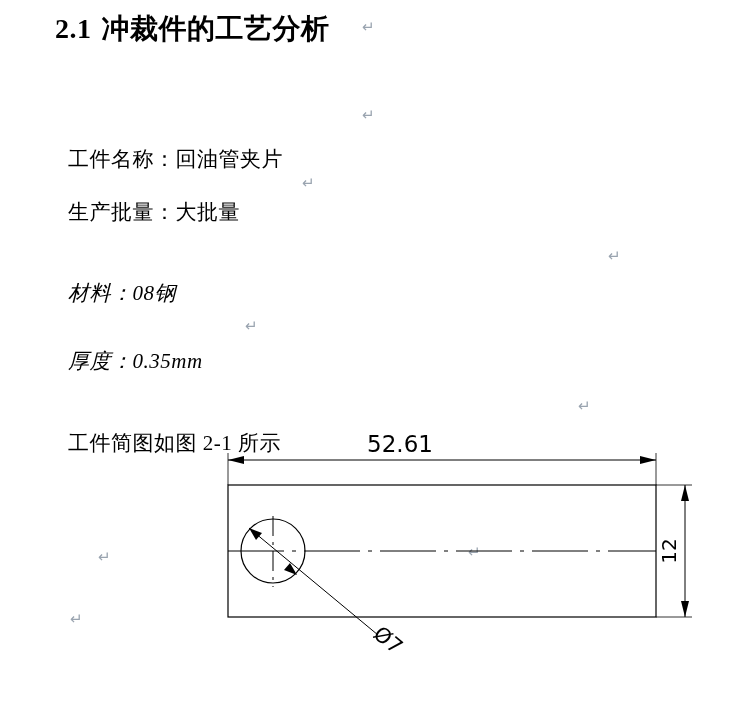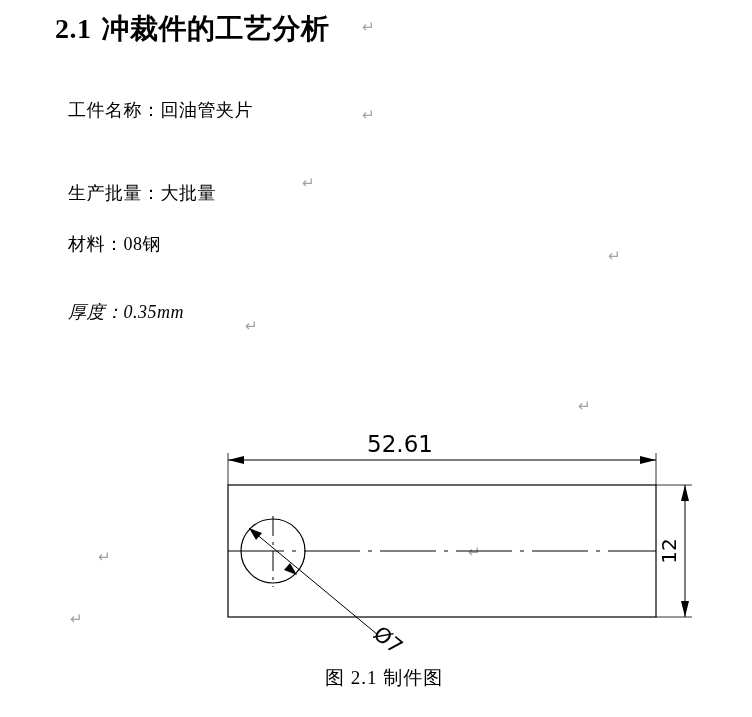--- a/index.html
+++ b/index.html
@@ -27,27 +27,28 @@
     font-size: 28px;
     font-weight: bold;
     letter-spacing: 0.5px;
   }
   .heading .num {
     margin-right: 10px;
   }
   .para {
     position: absolute;
     left: 68px;
-    font-size: 18px;
+    font-size: 21px;
     letter-spacing: 0.5px;
     white-space: nowrap;
+    margin-top: 47px;
   }
   .p1 { top: 98px; }
-  .p2 { top: 181px; text-align: center; }
-  .p3 { top: 232px; }
+  .p2 { top: 151px; text-align: center; }
+  .p3 { top: 232px; font-style: italic; }
   .p4 { top: 300px; font-style: italic; }
   .p5 { top: 382px; }
   .mark {
     position: absolute;
     color: #9aa4b0;
     font-size: 15px;
     font-family: "Liberation Sans", sans-serif;
   }
 
   .figure {
@@ -84,20 +85,23 @@
   </div>
 
   <div class="para p3">
     <span>材料：08钢</span>
   </div>
 
   <div class="para p4">
     <span>厚度：0.35mm</span>
   </div>
 
+  <div class="para p5">
+    <span>工件简图如图 2-1 所示</span>
+  </div>
 
   <div class="mark" style="left:362px; top:18px;">↵</div>
   <div class="mark" style="left:362px; top:106px;">↵</div>
   <div class="mark" style="left:302px; top:174px;">↵</div>
   <div class="mark" style="left:608px; top:247px;">↵</div>
   <div class="mark" style="left:245px; top:317px;">↵</div>
   <div class="mark" style="left:578px; top:397px;">↵</div>
   <div class="mark" style="left:98px; top:548px;">↵</div>
   <div class="mark" style="left:70px; top:610px;">↵</div>
   <div class="mark" style="left:468px; top:543px;">↵</div>
@@ -128,15 +132,14 @@
 
       <circle cx="273" cy="131" r="32" fill="none" stroke="#000" stroke-width="1.2"></circle>
 
       <line x1="249" y1="108" x2="378" y2="215" stroke="#000" stroke-width="1"></line>
       <polygon points="249,108 262,113 256,120" fill="#000"></polygon>
       <polygon points="297,155 284,150 290,143" fill="#000"></polygon>
       <text x="372" y="216" font-family="'DejaVu Sans', sans-serif" font-size="21" fill="#000" transform="rotate(40 372 216)">Ø7</text>
     </svg>
   </div>
 
-  <div class="caption">图 2.1  制件图</div>
 
 </div>
 
 </body></html>

